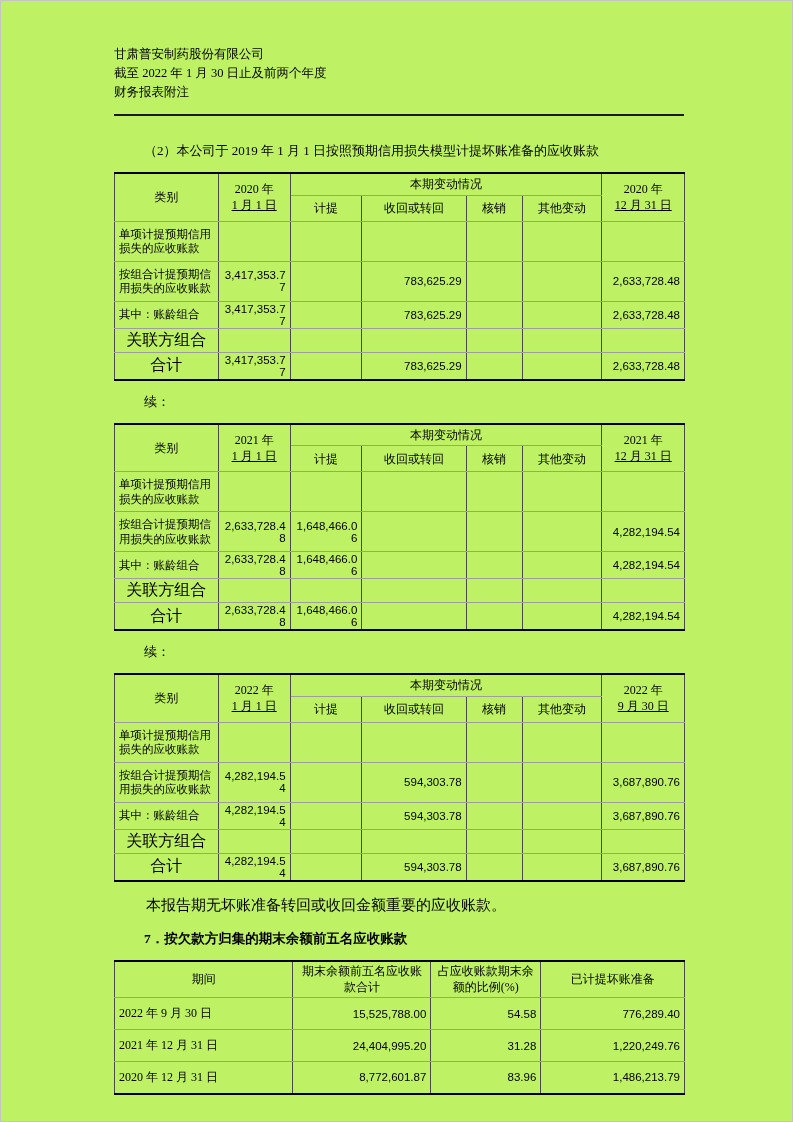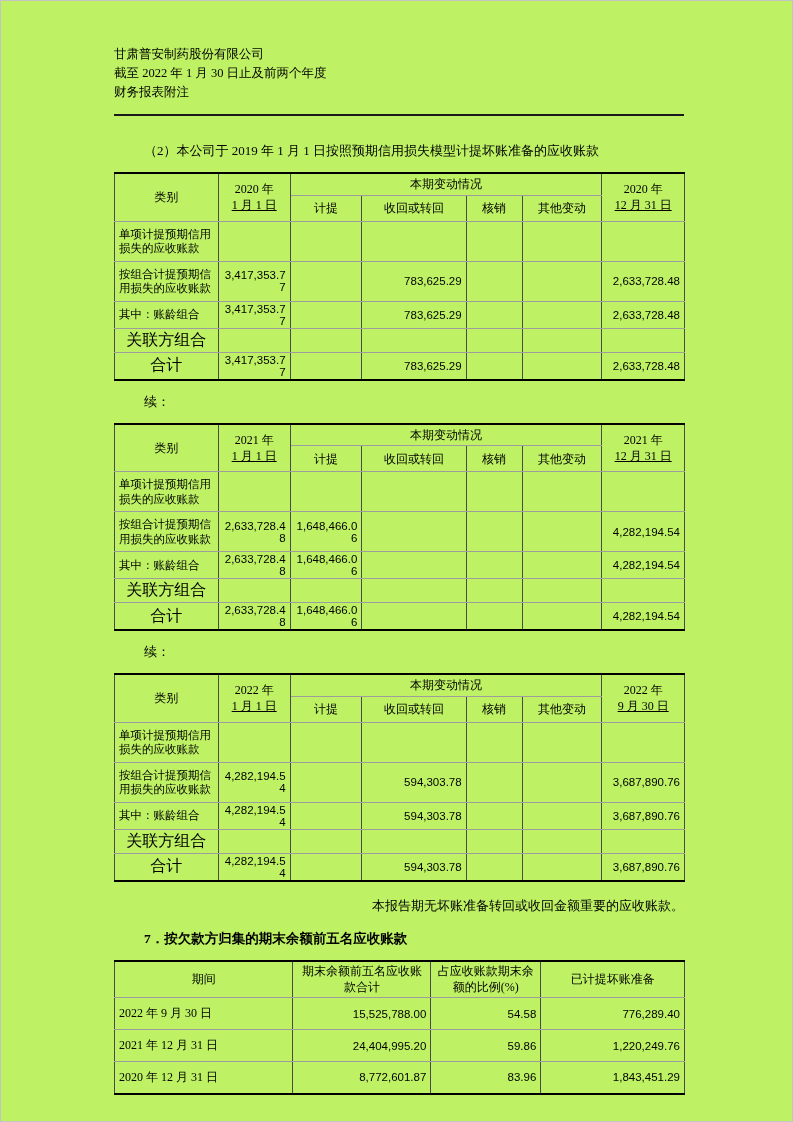--- a/index.html
+++ b/index.html
@@ -6,21 +6,21 @@
   .page{
     width:793px;height:1122px;box-sizing:border-box;background:#bef264;
     border:1px solid #c4c4c4;position:relative;
     font-family:"Liberation Serif","DejaVu Serif",serif;color:#000;
   }
   .inner{padding:44px 108px 0 113px;}
   .hline{font-size:12.5px;line-height:19px;white-space:nowrap;}
   .header-rule{border:none;border-top:2px solid #1a1a1a;margin:12px 0 0 0;height:0;}
   .section-title{margin:26px 0 0 30px;font-size:13px;line-height:17px;}
   .cont{margin:12px 0 0 30px;font-size:13px;line-height:17px;}
-  .note{margin:15px 0 0 16px;font-size:13px;line-height:17px;text-align:right;}
+  .note{margin:15px 0 0 32px;font-size:15px;line-height:17px;}
   .item{margin:16px 0 0 30px;font-size:13.5px;line-height:17px;font-weight:bold;}
   table.fin{
     border-collapse:collapse;table-layout:fixed;width:571px;margin:13px 0 0 0;
     border-top:2px solid #000;border-bottom:2px solid #000;
   }
   table.fin th,table.fin td{
     border-left:1px solid #4a4a4a;border-right:1px solid #4a4a4a;
     border-top:1px solid #9d9d9d;border-bottom:1px solid #9d9d9d;
     padding:1px 4px;font-weight:normal;vertical-align:middle;
     word-break:break-all;overflow:hidden;
@@ -302,26 +302,26 @@
       <tbody>
         <tr class="t5r">
           <td class="lbl period">2022 年 9 月 30 日</td>
           <td class="num">15,525,788.00</td>
           <td class="num">54.58</td>
           <td class="num">776,289.40</td>
         </tr>
         <tr class="t5r">
           <td class="lbl period">2021 年 12 月 31 日</td>
           <td class="num">24,404,995.20</td>
-          <td class="num">59.86</td>
+          <td class="num">31.28</td>
           <td class="num">1,220,249.76</td>
         </tr>
         <tr class="t5r">
           <td class="lbl period">2020 年 12 月 31 日</td>
           <td class="num">8,772,601.87</td>
           <td class="num">83.96</td>
-          <td class="num">1,843,451.29</td>
+          <td class="num">1,486,213.79</td>
         </tr>
       </tbody>
     </table>
 
   </div>
 </div>
 
 </body></html>

